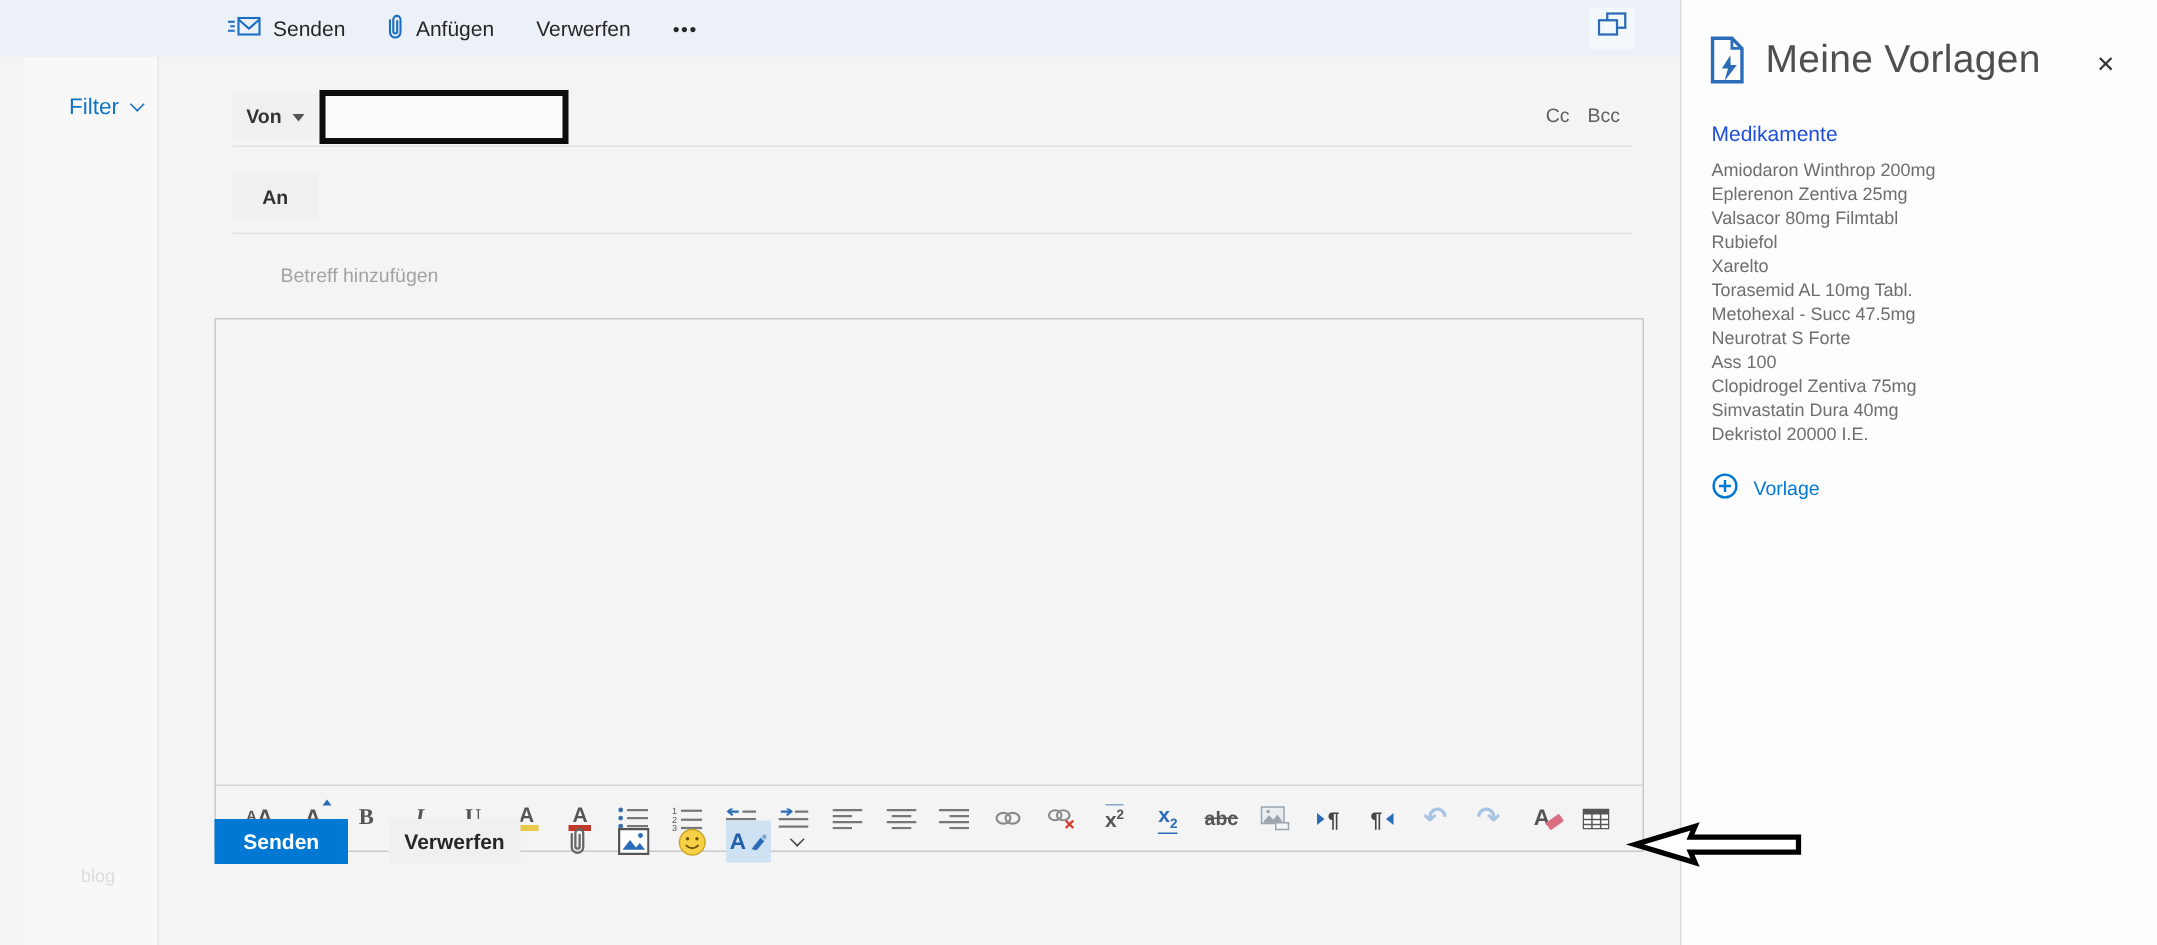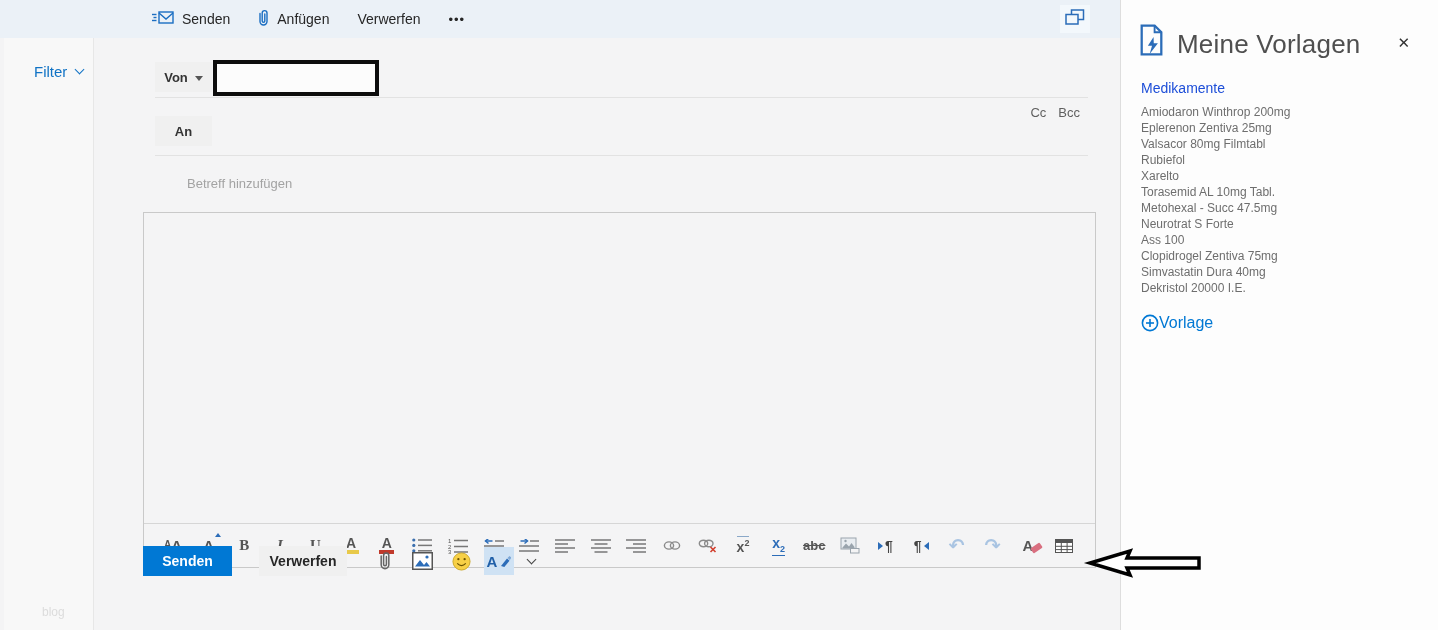--- a/index.html
+++ b/index.html
@@ -9,40 +9,40 @@
 
   
   .topbar { position:absolute; left:0; top:0; width:1120px; height:38px; background:#ebf1f7;
             display:flex; align-items:center; padding-left:152px; gap:28px; }
   .tb-item { display:flex; align-items:center; gap:8px; font-size:14px; color:#262626; cursor:pointer; }
   .tb-more { font-size:13px; letter-spacing:1px; color:#262626; cursor:pointer; }
   .popout-btn { position:absolute; right:30px; top:5px; width:30px; height:28px; display:flex;
                 align-items:center; justify-content:center; background:#f3f8fc; cursor:pointer; }
 
   
-  .sidebar { position:absolute; left:4px; top:38px; width:90px; height:592px; background:#f8f8f8;
+  .sidebar { position:absolute; left:16px; top:38px; width:90px; height:592px; background:#f8f8f8;
              border-right:1px solid #e7e7e7; }
   .filter { position:absolute; left:30px; top:25px; display:flex; align-items:center; gap:9px;
             color:#1173c5; font-size:15px; cursor:pointer; }
   .chev { width:7px; height:7px; border-right:1.6px solid #1173c5; border-bottom:1.6px solid #1173c5;
           transform:rotate(45deg); margin-top:-4px; }
-  .watermark { position:absolute; left:38px; top:539px; color:#dcdcdc; font-size:12px;margin-top:28px; }
+  .watermark { position:absolute; left:38px; top:539px; color:#dcdcdc; font-size:12px; }
 
   
   .main { position:absolute; left:108px; top:38px; width:1012px; height:592px; }
   .field-btn { position:absolute; background:#f0f0f0; border:none; font-size:13px; font-weight:bold;
                color:#333; display:flex; align-items:center; justify-content:center; gap:7px; cursor:pointer; }
   .von-btn { left:47px; top:24px; width:57px; height:30px; }
   .vtri { width:0; height:0; border-top:5px solid #555; border-left:4.5px solid transparent;
           border-right:4.5px solid transparent; margin-top:2px; }
   .an-btn { left:47px; top:78px; width:57px; height:30px; }
   .redaction { position:absolute; left:105px; top:22px; width:166px; height:36px;
                border:4px solid #0d0d0d; background:#fcfcfc; }
   .ccbcc { position:absolute; right:40px; top:31px; display:flex; gap:12px; font-size:13px; color:#5f5f5f; }
-  .ccbcc span { cursor:pointer;margin-top:36px; }
+  .ccbcc span { cursor:pointer; }
   .hline { position:absolute; left:47px; right:32px; border-top:1px solid #e2e2e2; }
   .hl1 { top:59px; } .hl2 { top:117px; }
   .subject { position:absolute; left:47px; top:138px; right:40px; font-size:13px; color:#a3a3a3; cursor:text;margin-left:32px; }
 
   .body-box { position:absolute; left:35px; top:174px; width:953px; height:356px;
               border:1px solid #c9c9c9; }
   .body-ph { position:absolute; left:12px; top:18px; font-size:13px; color:#a3a3a3; }
 
   
   .fmt-bar { position:absolute; left:0; right:0; bottom:0; height:44px; border-top:1px solid #d6d6d6;
@@ -86,28 +86,28 @@
   .ic-smile { margin-left:19px; }
   .abrush { margin-left:13px; width:30px; height:28px; background:#cfe2f4; display:flex; align-items:center;
             justify-content:center; position:relative; cursor:pointer; }
   .abrush .a { color:#1f5fa8; font-size:15px; font-weight:bold; margin-right:3px; }
   .chev-dark { width:7px; height:7px; border-right:1.7px solid #444; border-bottom:1.7px solid #444;
                transform:rotate(45deg); margin-left:14px; margin-top:-3px; cursor:pointer; }
 
   
   .panel { position:absolute; left:1120px; top:0; width:318px; height:630px; background:#fdfdfd;
            border-left:1px solid #dedede; }
-  .panel-head { display:flex; align-items:flex-end; gap:12px; padding:24px 0 0 17px; }
+  .panel-head { display:flex; align-items:flex-start; gap:12px; padding:24px 0 0 17px; }
   .panel-title { font-size:26px; font-weight:300; color:#4f4f4f; letter-spacing:0.2px; }
   .panel-close { position:absolute; right:28px; top:34px; font-size:15px; color:#333; cursor:pointer; }
   .section-title { padding:20px 0 0 20px; font-size:14px; color:#1d4ed8; }
   .med-list { padding:8px 0 0 20px; }
   .med-list div { font-size:12px; color:#6e6e6e; line-height:16px; cursor:pointer; }
-  .add-tpl { display:flex; align-items:flex-start; gap:0; margin:18px 0 0 20px; color:#0078d4;
-             font-size:16px; cursor:pointer; }
+  .add-tpl { display:flex; align-items:center; gap:10px; margin:18px 0 0 20px; color:#0078d4;
+             font-size:13px; cursor:pointer; }
 
   .hand-arrow { position:absolute; left:1083px; top:548px; z-index:5; }
 </style>
 </head>
 <body>
 
 <div class="root">
 
   <div class="topbar">
     <div class="tb-item">

